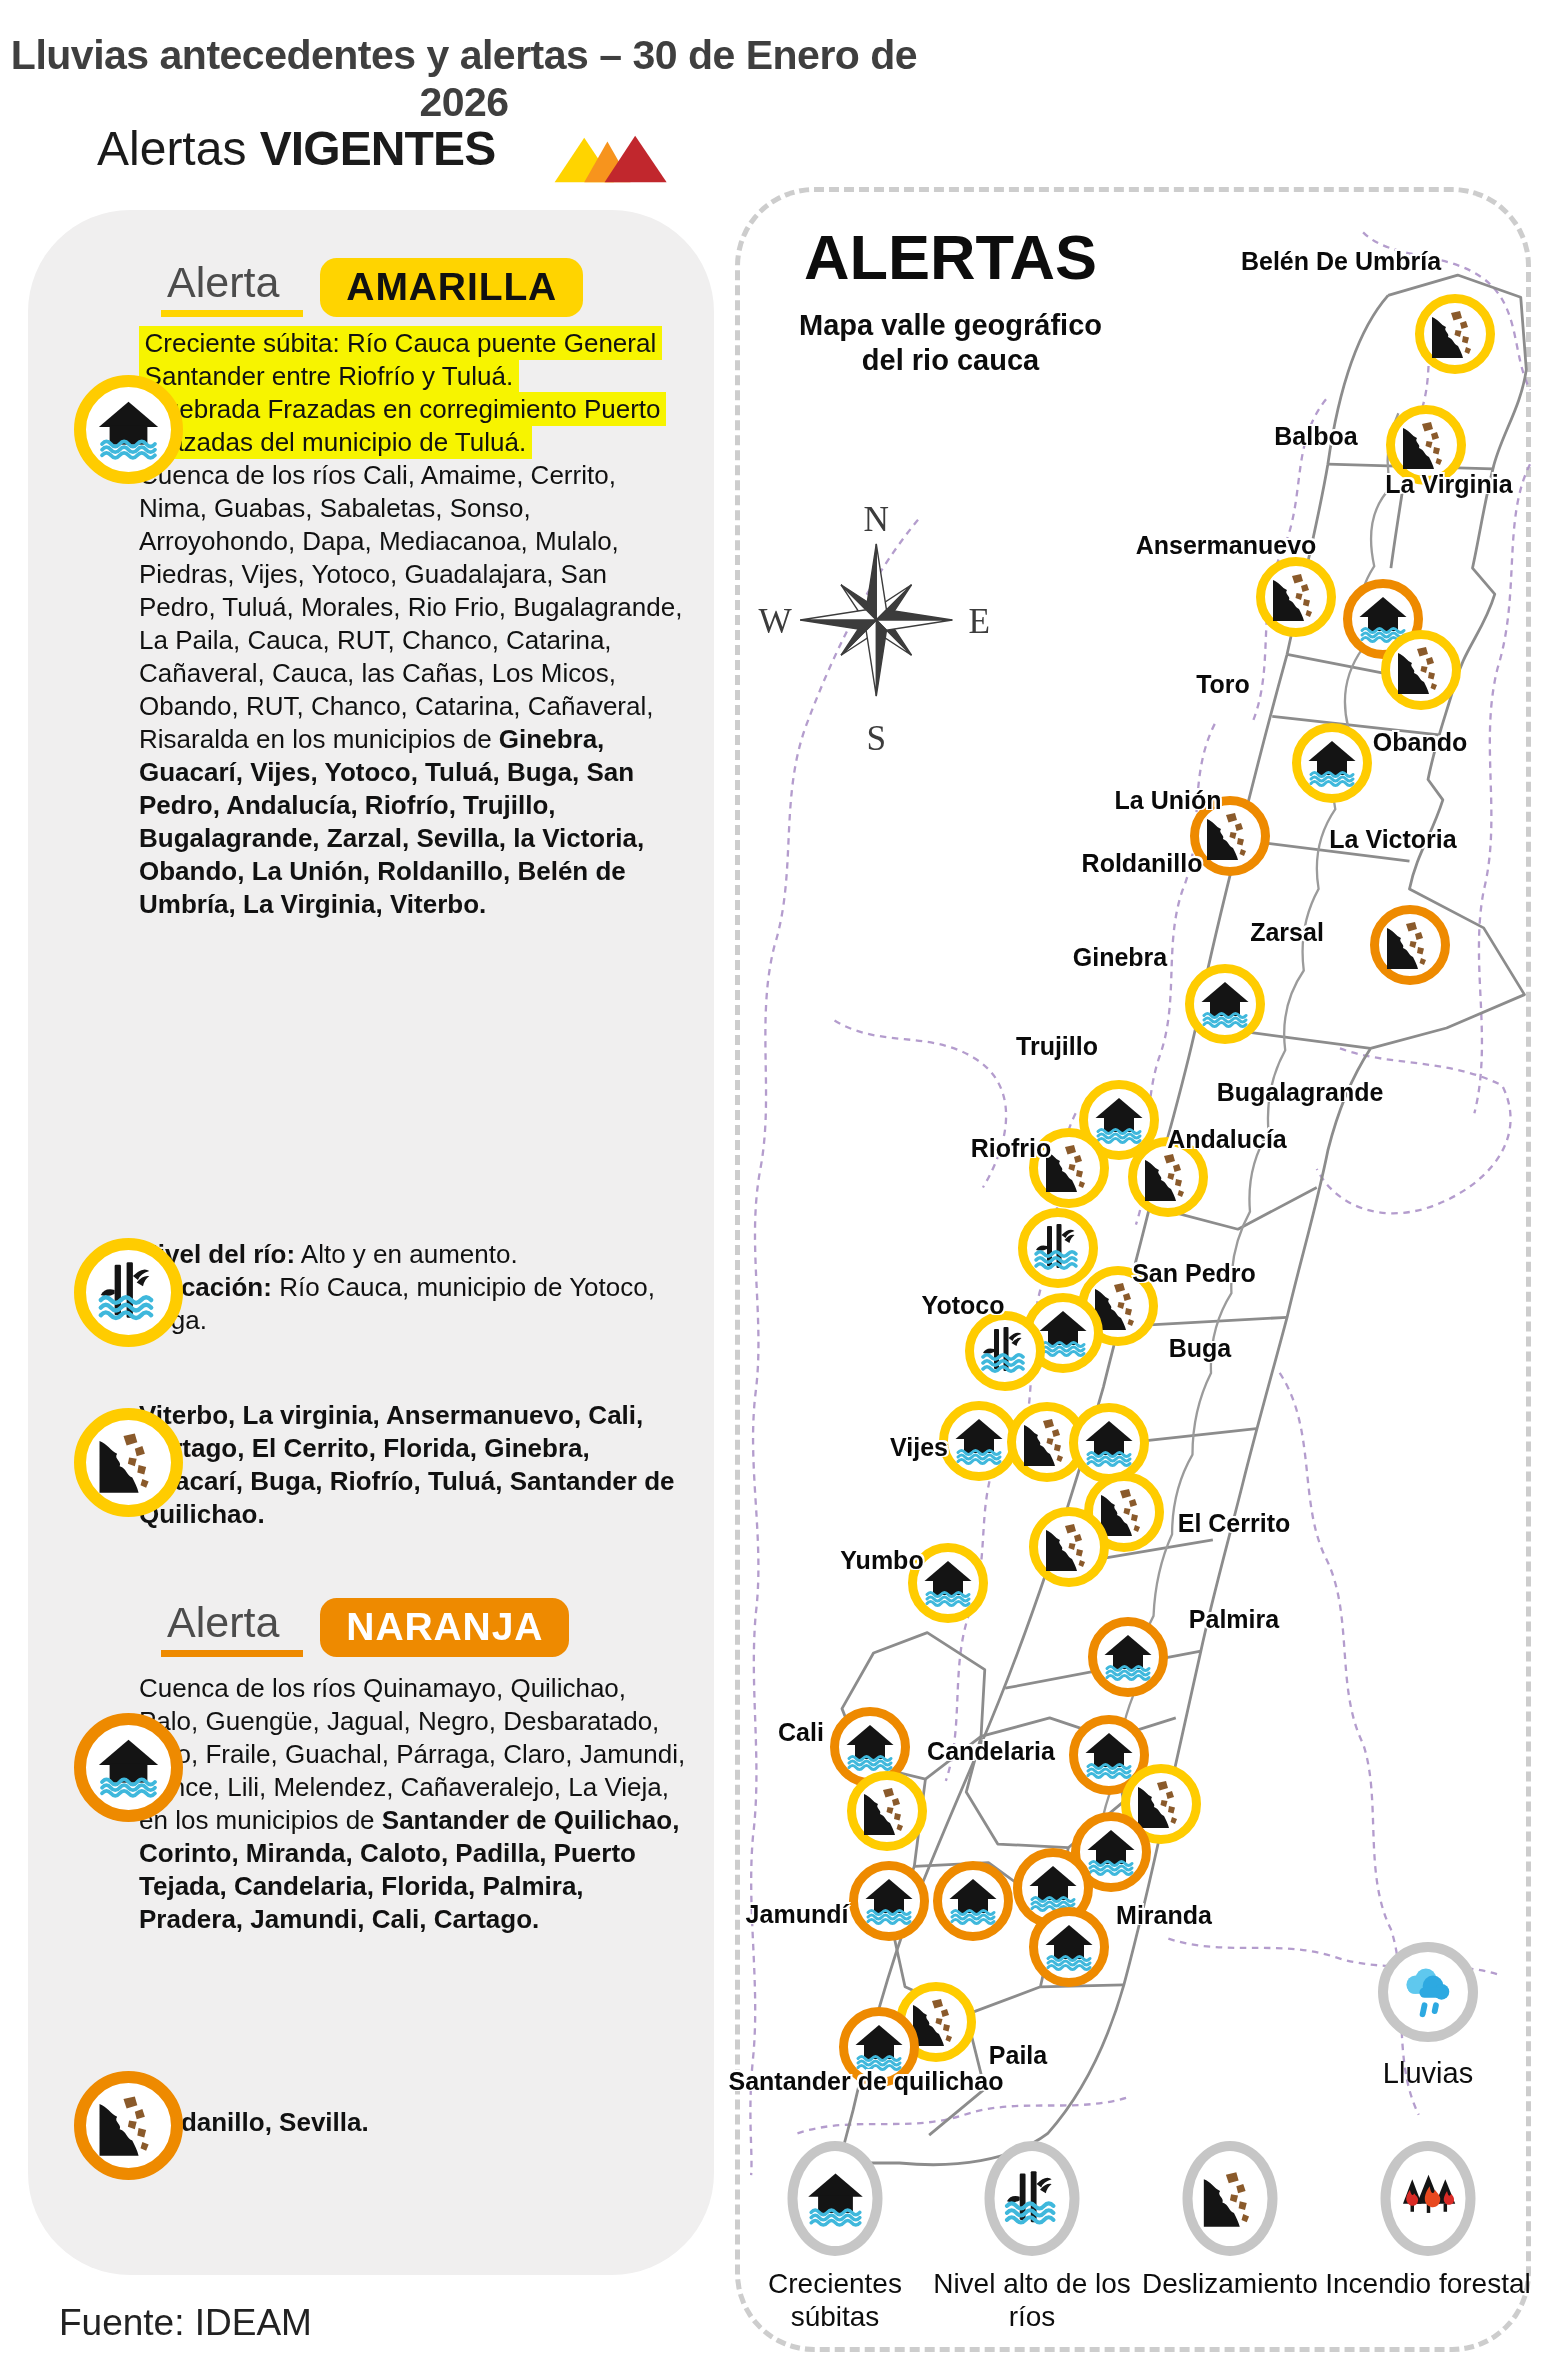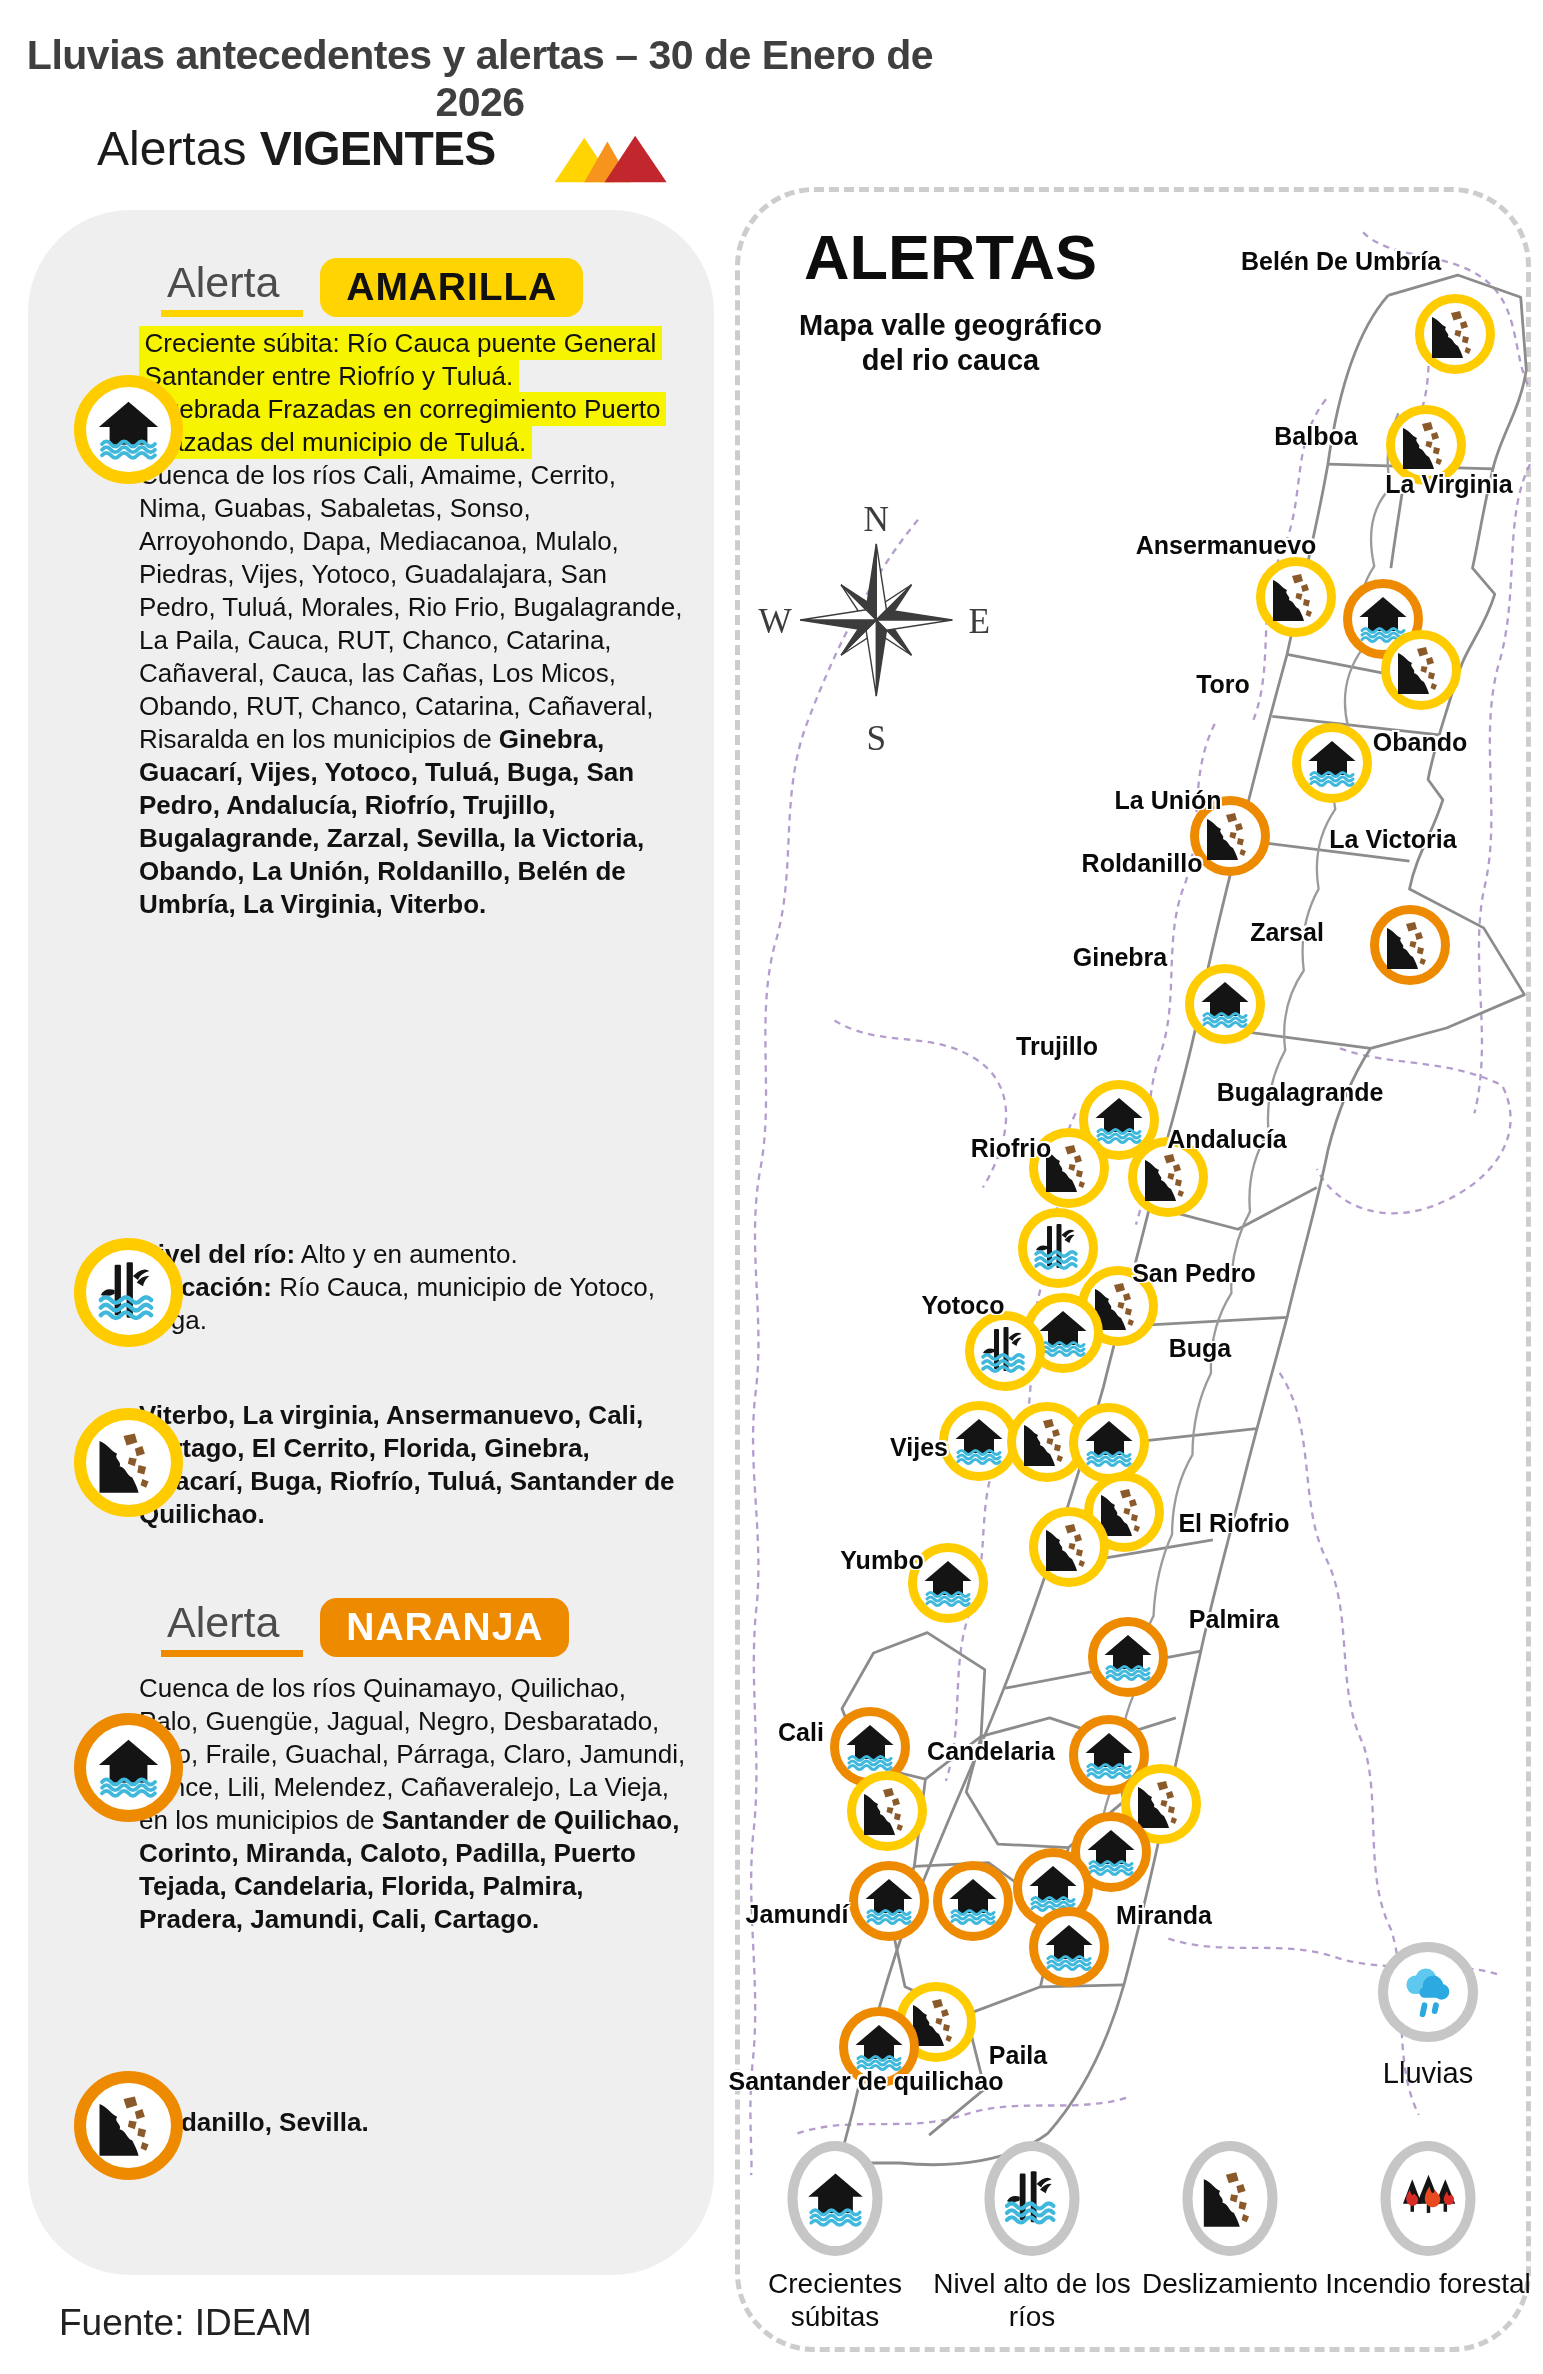--- a/index.html
+++ b/index.html
@@ -1,20 +1,20 @@
 <!DOCTYPE html>
 <html style="font-size:15px"><head>
 <meta charset="utf-8">
 <style>
   html,body{margin:0;padding:0;background:#ffffff;}
   body{width:1543px;height:2375px;position:relative;font-family:"Liberation Sans",sans-serif;color:#111;}
   #page{position:absolute;inset:0;overflow:hidden;}
 
   
-  .page-title{position:absolute;left:16px;top:32px;width:928px;text-align:center;
+  .page-title{position:absolute;left:0;top:32px;width:928px;text-align:center;
     font-size:41px;font-weight:700;color:#3f3f3f;letter-spacing:-0.5px;}
   .brand{position:absolute;left:97px;top:121px;font-size:48px;color:#1b1b1b;}
   .brand .b1{font-weight:400;}
   .brand .b2{font-weight:800;letter-spacing:-0.9px;}
   .brand-tri{position:absolute;left:549px;top:134px;}
 
   
   .alerts-panel{position:absolute;left:28px;top:210px;width:686px;height:2065px;
     background:#f0efef;border-radius:102px;}
   .alert-header{position:absolute;left:139px;display:flex;align-items:center;gap:41px;}
@@ -489,21 +489,21 @@
       <div class="place-label" style="left: 1287px; top: 932px;">Zarsal</div>
       <div class="place-label" style="left: 1120px; top: 957px;">Ginebra</div>
       <div class="place-label" style="left: 1057px; top: 1046px;">Trujillo</div>
       <div class="place-label" style="left: 1300px; top: 1092px;">Bugalagrande</div>
       <div class="place-label" style="left: 1227px; top: 1139px;">Andalucía</div>
       <div class="place-label" style="left: 1011px; top: 1148px; text-align: center;">Riofrio</div>
       <div class="place-label" style="left: 1194px; top: 1273px;">San Pedro</div>
       <div class="place-label" style="left: 963px; top: 1305px;">Yotoco</div>
       <div class="place-label" style="left: 1200px; top: 1348px;">Buga</div>
       <div class="place-label" style="left: 919px; top: 1447px;">Vijes</div>
-      <div class="place-label" style="left: 1234px; top: 1523px;">El Riofrio</div>
+      <div class="place-label" style="left: 1234px; top: 1523px;">El Cerrito</div>
       <div class="place-label" style="left: 882px; top: 1560px;">Yumbo</div>
       <div class="place-label" style="left: 1234px; top: 1619px;">Palmira</div>
       <div class="place-label" style="left: 801px; top: 1732px;">Cali</div>
       <div class="place-label" style="left: 991px; top: 1751px;">Candelaria</div>
       <div class="place-label" style="left: 797px; top: 1914px;">Jamundí</div>
       <div class="place-label" style="left: 1164px; top: 1915px;">Miranda</div>
       <div class="place-label" style="left: 1018px; top: 2055px;">Paila</div>
       <div class="place-label" style="left: 866px; top: 2081px;">Santander de quilichao</div>
     </div>
 

